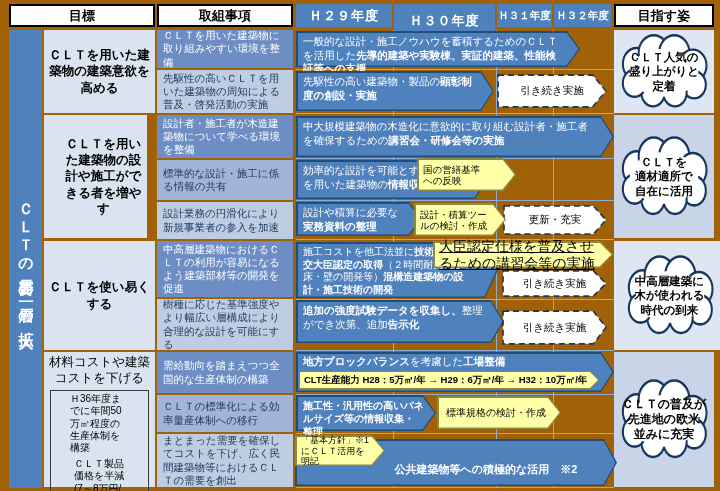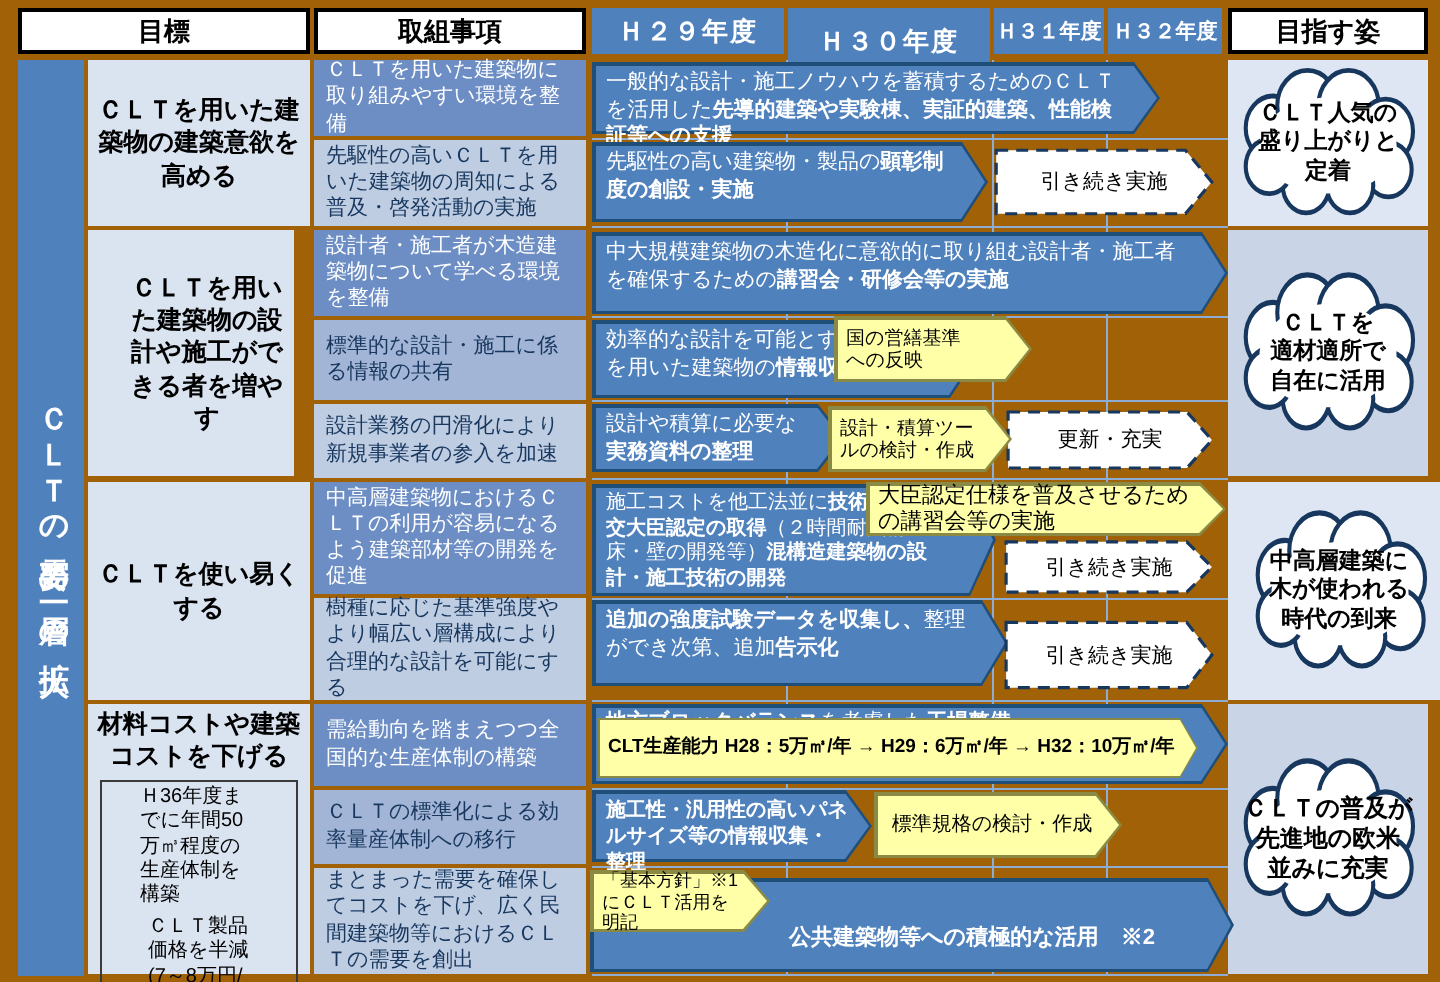--- a/index.html
+++ b/index.html
@@ -17,21 +17,21 @@
            display:flex;align-items:center;justify-content:center;
            writing-mode:vertical-rl;text-orientation:upright;letter-spacing:3px;}
   
   .vline{width:1px;background:#8fadd4;z-index:0;}
   .hline{height:1px;background:#8fadd4;z-index:0;}
   
   .goal{background:#dae3f0;font-weight:bold;font-size:12.5px;line-height:1.3;
         display:flex;align-items:center;justify-content:center;text-align:center;
         padding:2px 4px;z-index:1;}
   .goal4{background:#dae3f0;z-index:1;padding:3px 4px;}
-  .goal4 .ttl{font-weight:bold;font-size:12.5px;text-align:center;line-height:1.25;}
+  .goal4 .ttl{font-weight:normal;font-size:12.5px;text-align:center;line-height:1.25;}
   .goal4 .note{border:1.5px solid #3a3a3a;margin:4px 2px 0 2px;padding:2px 19px;
                font-size:10px;line-height:1.22;}
   .goal4 .note p{margin:0 0 4px 0;}
   .goal4 .note p:last-child{margin:4px;}
   
   .icell{font-size:10.5px;line-height:1.25;display:flex;align-items:center;
          padding:3px 6px;z-index:1;}
   .icell.dark{background:#6d8ec4;color:#fff;}
   .icell.med{background:#a3b5d6;color:#17375e;}
   .icell.light{background:#bfcde2;color:#17375e;}
@@ -217,21 +217,21 @@
   </div>
 
   <div class="abs arrow" style="left:296px;top:242px;width:202px;height:56px;">
     <div class="bd"></div>
       <div class="in"></div>
     <div class="tx" style="font-size:10px;line-height:1.25;"><span>施工コストを他工法並に</span><span class="b">技術開発・国交大臣認定の取得</span><span>（２時間耐火構造床・壁の開発等）</span><span class="b">混構造建築物の設計・施工技術の開発</span></div>
   </div>
   <div class="abs arrow yellow" style="left:433px;top:241px;width:180px;height:27px;">
     <div class="bd"></div>
       <div class="in"></div>
-    <div class="tx" style="font-size:11px;">大臣認定仕様を普及させるための講習会等の実施</div>
+    <div class="tx" style="font-size:14px;text-decoration:underline;">大臣認定仕様を普及させるための講習会等の実施</div>
   </div>
   <div class="abs dashed" style="left:502px;top:270px;width:105px;height:27px;">
     <svg viewBox="0 0 100 30" preserveAspectRatio="none">
         <polygon points="1,1 87,1 99,15 87,29 1,29" fill="#ffffff" stroke="#17375e" stroke-width="1.6" stroke-dasharray="6,4" vector-effect="non-scaling-stroke"></polygon>
       </svg>
     <div class="tx">引き続き実施</div>
   </div>
   <div class="abs arrow" style="left:296px;top:300px;width:208px;height:43px;">
     <div class="bd"></div>
       <div class="in"></div>
@@ -241,21 +241,21 @@
     <svg viewBox="0 0 100 30" preserveAspectRatio="none">
         <polygon points="1,1 87,1 99,15 87,29 1,29" fill="#ffffff" stroke="#17375e" stroke-width="1.6" stroke-dasharray="6,4" vector-effect="non-scaling-stroke"></polygon>
       </svg>
     <div class="tx">引き続き実施</div>
   </div>
 
   <div class="abs arrow" style="left:296px;top:352px;width:318px;height:40px;">
     <div class="bd"></div>
       <div class="in"></div>
     <div class="tx" style="padding-top:3px;"><span class="b">地方ブロックバランス</span><span>を考慮した</span><span class="b">工場整備</span></div>
-    <div class="ystrip" style="left:3px;top:7px;width:300px;height:30px;">
+    <div class="ystrip" style="left:3px;top:19px;width:300px;height:18px;">
       <div class="bd"></div>
         <div class="in"></div>
       <div class="tx">CLT生産能力 H28：5万㎥/年 → H29：6万㎥/年 → H32：10万㎥/年</div>
     </div>
   </div>
   <div class="abs arrow" style="left:296px;top:395px;width:140px;height:36px;">
     <div class="bd"></div>
       <div class="in"></div>
     <div class="tx" style="font-size:10px;font-weight:bold;padding-right:12px;">施工性・汎用性の高いパネルサイズ等の情報収集・整理</div>
   </div>

